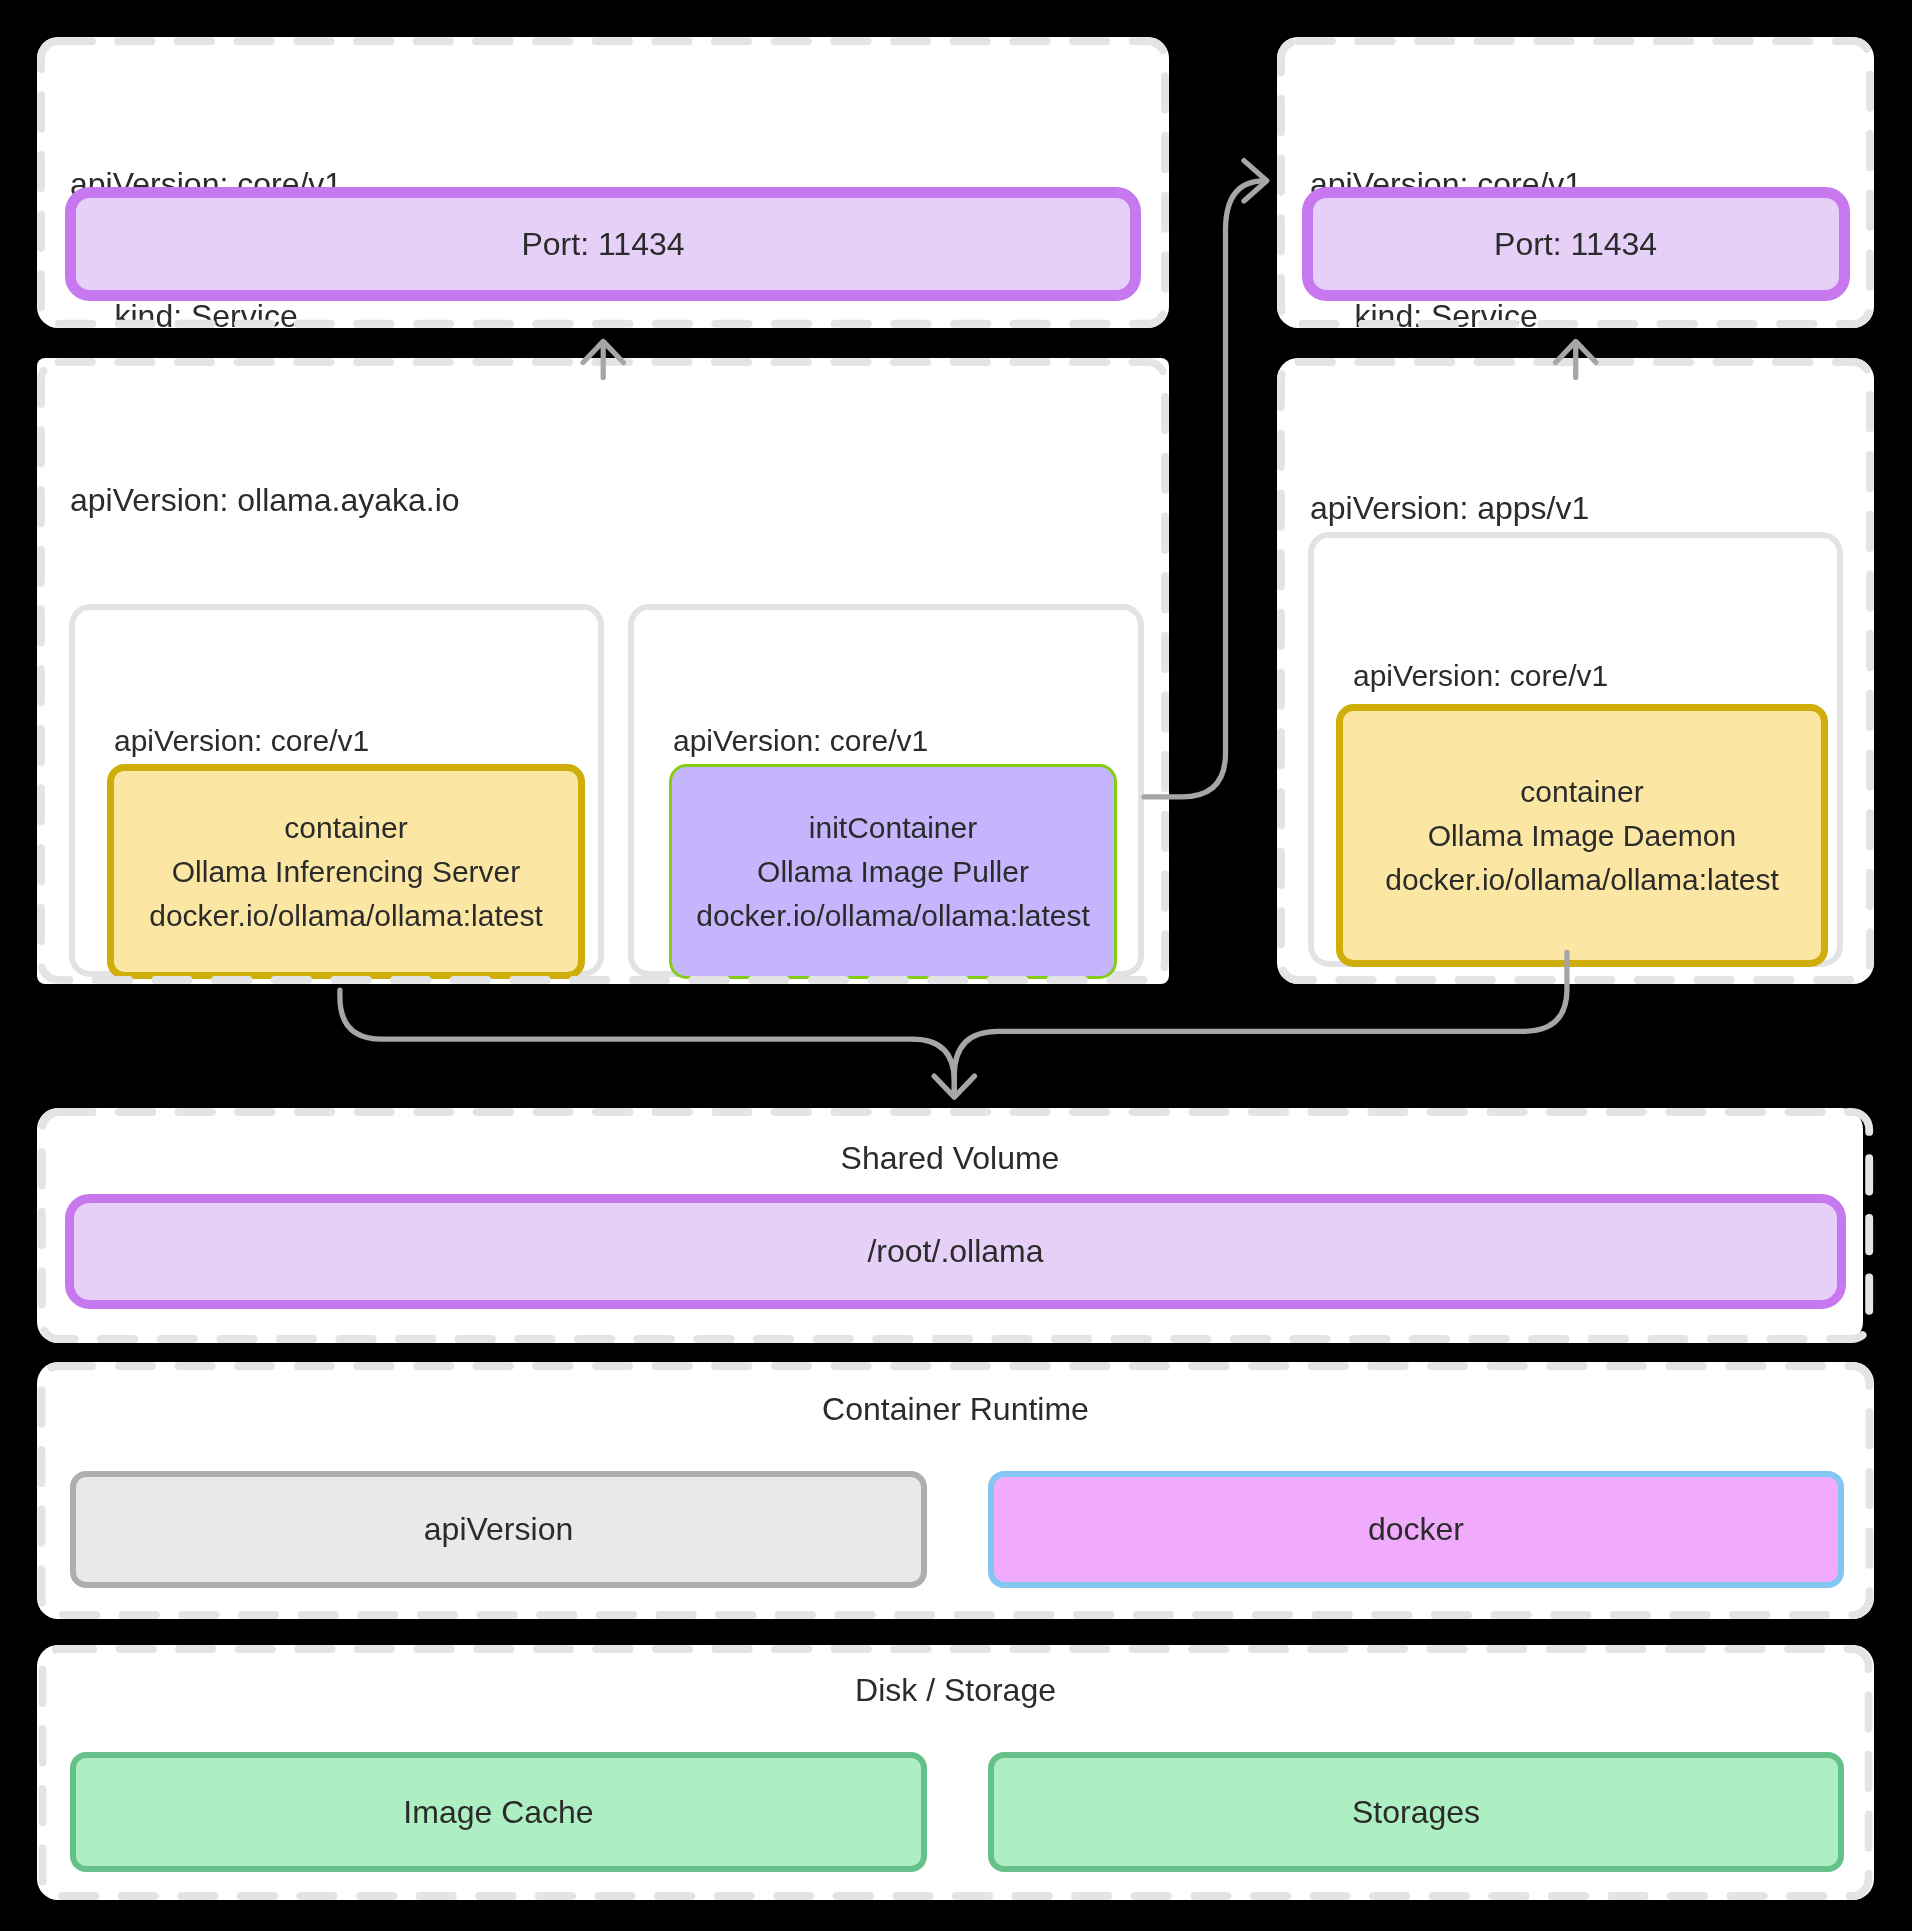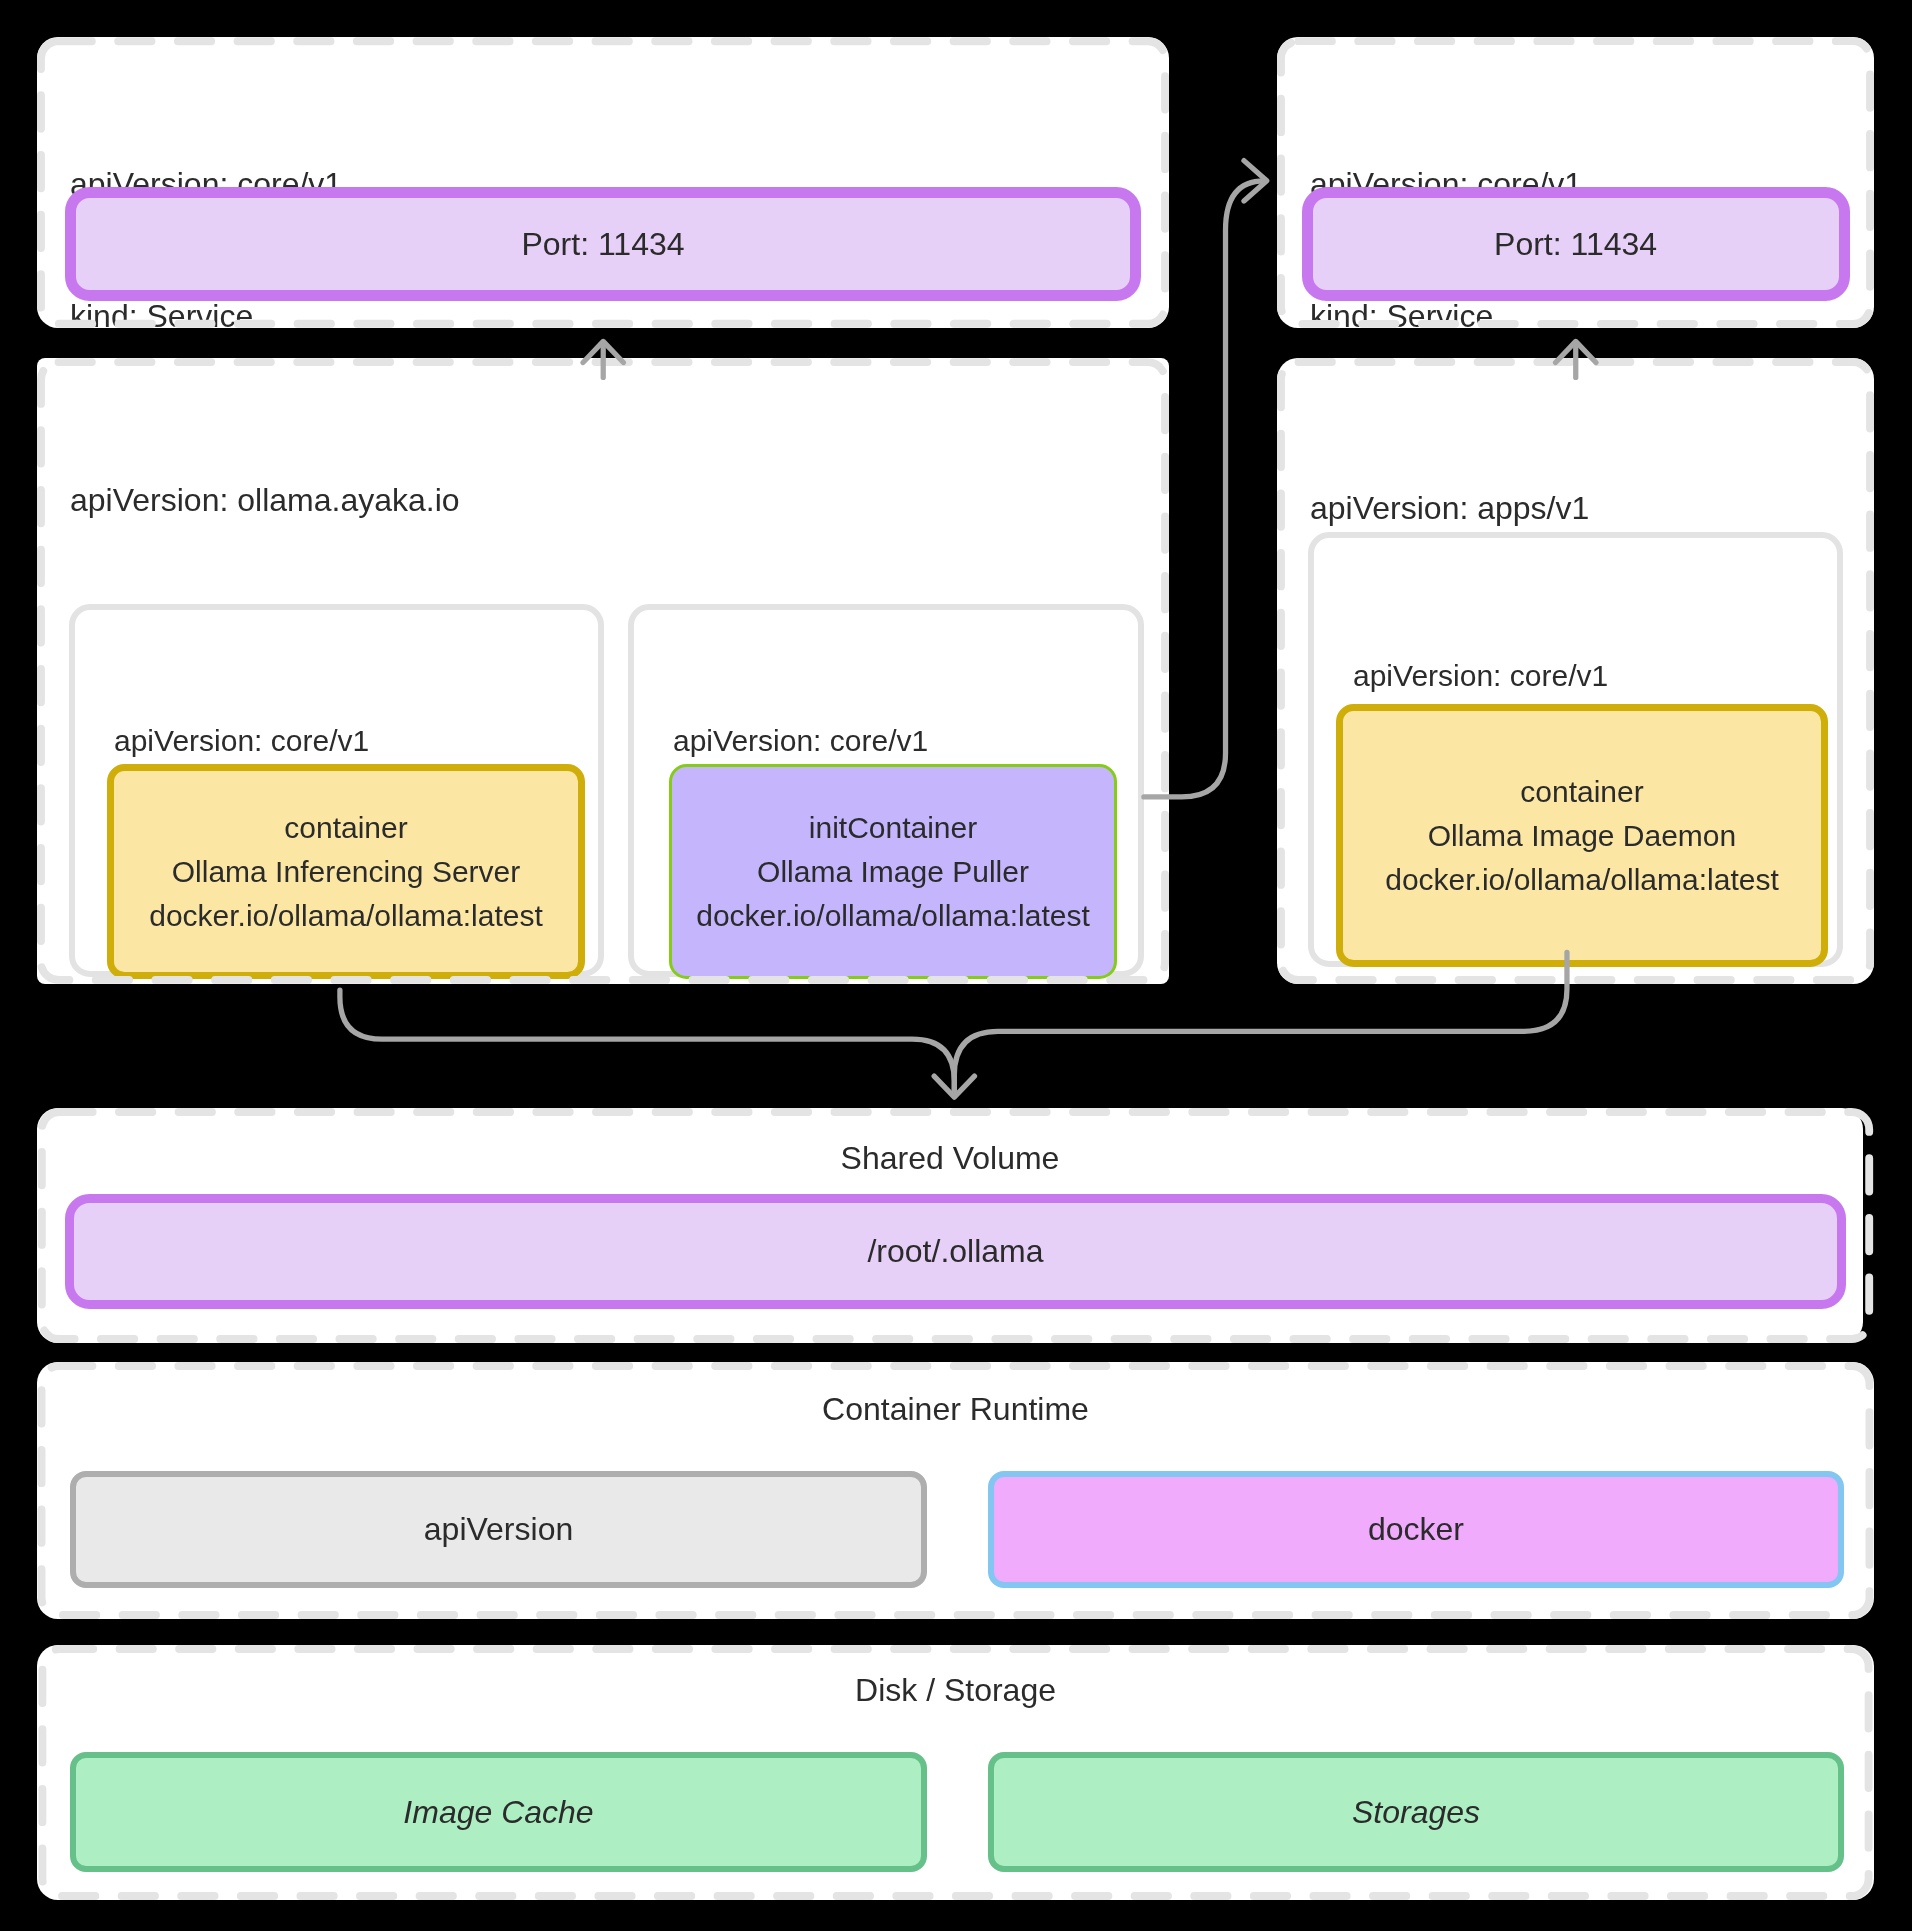--- a/index.html
+++ b/index.html
@@ -32,21 +32,21 @@
 
   #svc-left  { left: 37px;   top: 37px;   width: 1132px; height: 291px; }
   #svc-right { left: 1277px; top: 37px;   width: 597px;  height: 291px; }
   #model     { left: 37px;   top: 358px;  width: 1132px; height: 626px; border-radius: 8px; }
   #sts       { left: 1277px; top: 358px;  width: 597px;  height: 626px; }
   #sv        { left: 37px;   top: 1108px; width: 1826px; height: 235px; padding-left: 24px; }
   #rt        { left: 37px;   top: 1362px; width: 1837px; height: 257px; }
   #disk      { left: 37px;   top: 1645px; width: 1837px; height: 255px; }
 
   
-  .kv { position: absolute; left: 33px; top: 37px; font-size: 32px; line-height: 44px; white-space: pre; }
+  .kv { position: absolute; left: 33px; top: 37px; font-size: 32px; line-height: 44px; white-space: pre; text-align: center; }
   #model > .kv { top: 35px; line-height: 43px; }
   #sts   > .kv { top: 40px; }
   .kv .indent { padding-left: 23px; }
 
   
   .pill {
     position: absolute;
     background: #e7d0f8;
     border: 11.4px solid #c878ef;
     border-radius: 24.6px;
@@ -97,21 +97,21 @@
 
   
   .bar {
     position: absolute;
     border-radius: 16px;
     display: flex; align-items: center; justify-content: center;
     font-size: 32px;
   }
   .bar.gray  { background: #e9e9e9; border: 6.1px solid #aeaeae; }
   .bar.blue  { background: #f0abfc; border: 6.1px solid #83c6f1; }
-  .bar.green { background: #adefc2; border: 6.1px solid #65c189; font-style: italic; }
+  .bar.green { background: #adefc2; border: 6.1px solid #65c189; }
   #containerd  { left: 33px;   top: 109px; width: 857px; height: 117px; }
   #docker      { left: 951px; top: 109px; width: 856px; height: 117px; }
   #image-cache { left: 33px;   top: 107px; width: 857px; height: 120px; }
   #storages    { left: 951px; top: 107px; width: 856px; height: 120px; }
 
   
   .overlay {
     position: absolute; left: 0; top: 0;
     pointer-events: none;
     z-index: 10;

